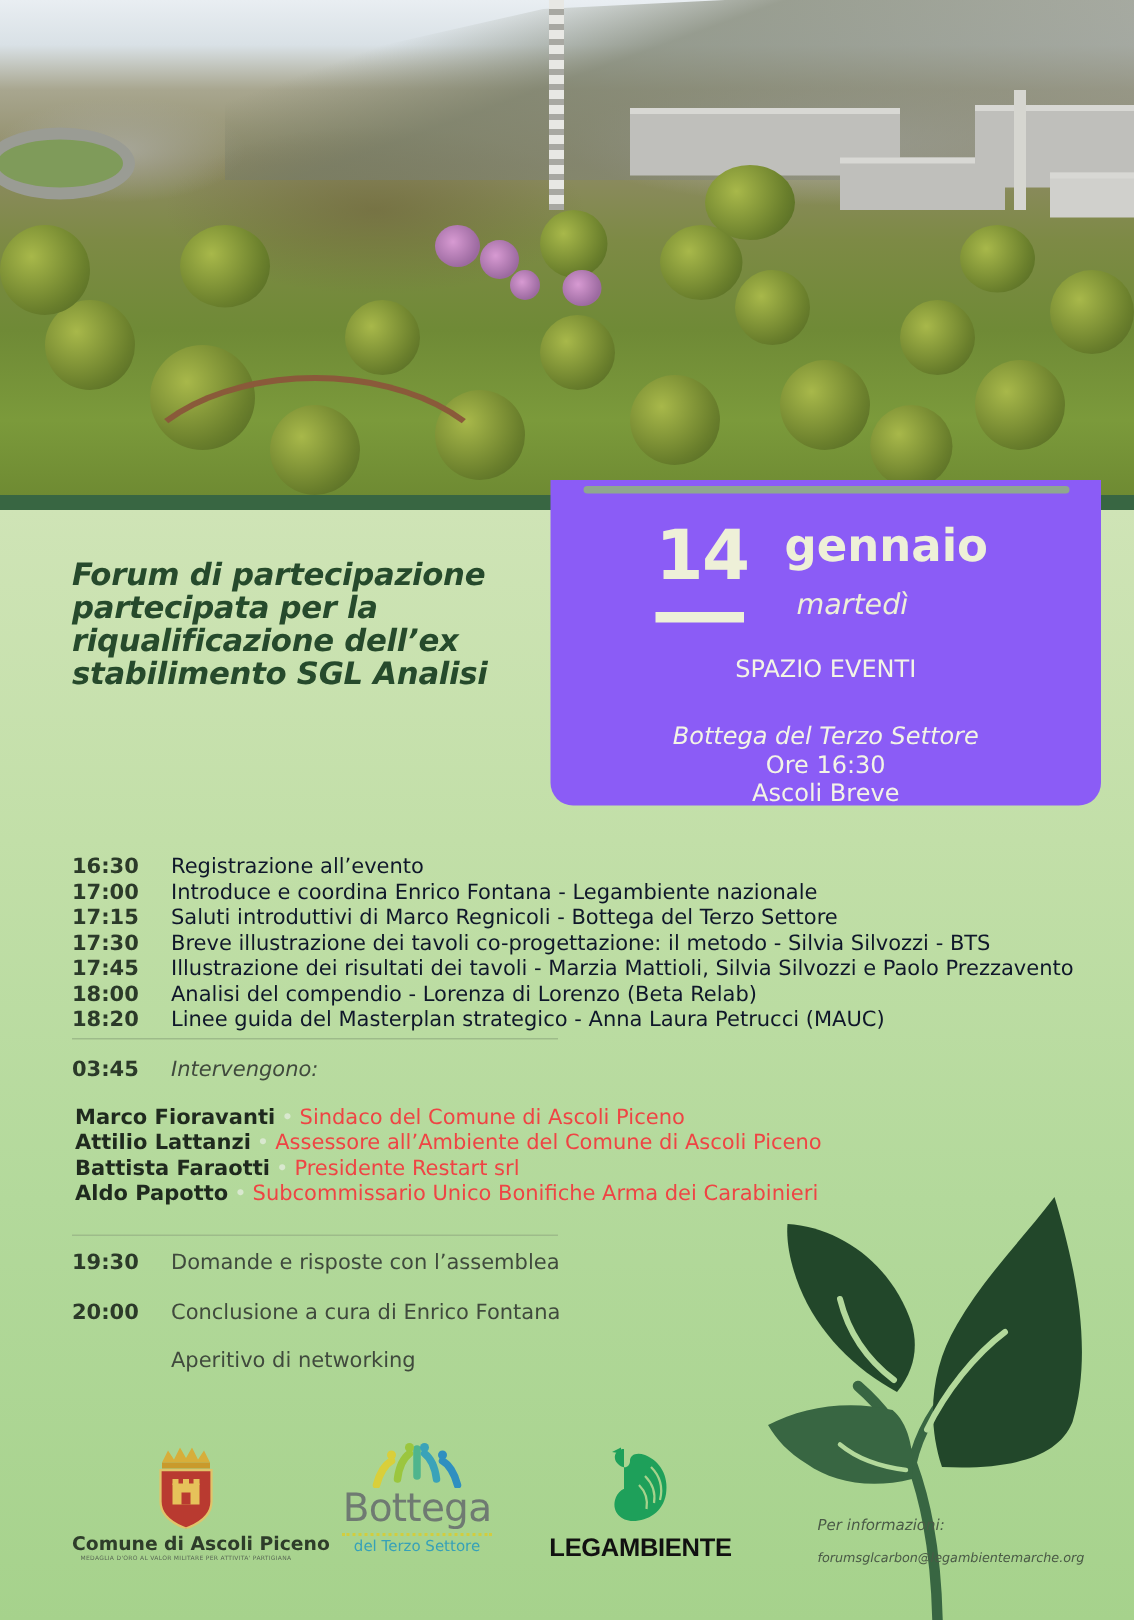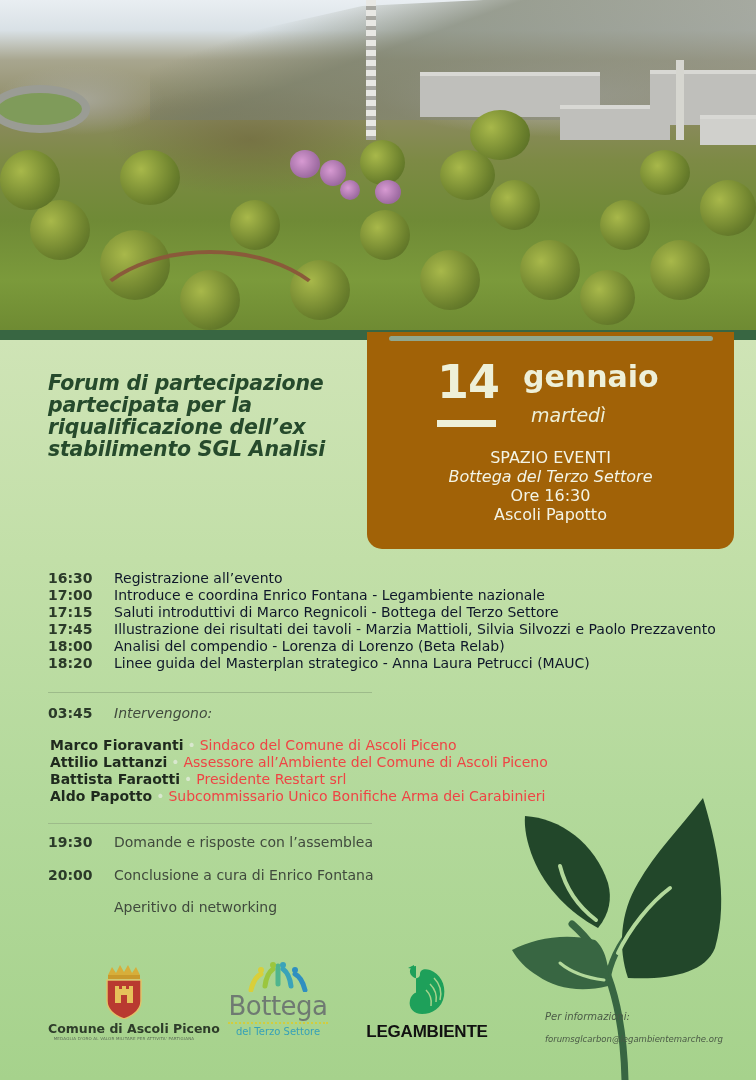--- a/index.html
+++ b/index.html
@@ -54,22 +54,22 @@
 
   
   .title {
     position: absolute; left: 48px; top: 372px; width: 320px;
     font-family: "DejaVu Sans", sans-serif; font-style: italic; font-weight: bold;
     font-size: 20.5px; line-height: 22px; color: #264a2c; letter-spacing: -0.2px;
   }
 
   
   .card {
-    position: absolute; left: 367px; top: 332px; width: 367px; height: 217px;
-    background: #a16207; border-radius: 0 0 15px 15px;
+    position: absolute; left: 367px; top: 320px; width: 367px; height: 217px;
+    background: #8b5cf6; border-radius: 0 0 15px 15px;
   }
   .card .bar {
     position: absolute; left: 22px; top: 4px; width: 324px; height: 5px; border-radius: 3px;
     background: #8fa78f;
   }
   .card .day {
     position: absolute; left: 70px; top: 25px; font-size: 46px; font-weight: bold;
     color: #eef0d8; letter-spacing: -1px; line-height: 50px;
   }
   .card .day-underline {
@@ -80,21 +80,21 @@
     color: #eef0d8; line-height: 38px;
   }
   .card .weekday {
     position: absolute; left: 164px; top: 72px; font-size: 19px; font-style: italic;
     color: #eef0d8;
   }
   .card .venue {
     position: absolute; left: 0; top: 116px; width: 100%; text-align: center;
     color: #f3f4e6; font-size: 16px; line-height: 19px;
   }
-  .card .venue .italic { font-style: italic; }
+  .card .venue .italic { font-style: italic; margin-top: 26px; }
 
   
   .schedule {
     position: absolute; left: 48px; top: 570px; font-size: 14px; line-height: 17px; color: #3f4a3c;
   }
   .schedule .row { display: flex; white-space: nowrap; }
   .schedule .time { width: 55px; font-weight: bold; color: #2b3a29; }
   .schedule .text { color: #0f172a; margin-left: 11px; }
 
   .sep {
@@ -191,36 +191,40 @@
 <div class="card">
   <div class="bar"></div>
   <div class="day">14</div>
   <div class="day-underline"></div>
   <div class="month">gennaio</div>
   <div class="weekday">martedì</div>
   <div class="venue">
     <div>SPAZIO EVENTI</div>
     <div class="italic">Bottega del Terzo Settore</div>
     <div>Ore 16:30</div>
-    <div>Ascoli Papotto</div>
+    <div>Ascoli Breve</div>
   </div>
 </div>
 
 <div class="schedule">
   <div class="row">
       <span class="time">16:30</span>
       <span class="text">Registrazione all’evento</span>
     </div>
   <div class="row">
       <span class="time">17:00</span>
       <span class="text">Introduce e coordina Enrico Fontana - Legambiente nazionale</span>
     </div>
   <div class="row">
       <span class="time">17:15</span>
       <span class="text">Saluti introduttivi di Marco Regnicoli - Bottega del Terzo Settore</span>
+    </div>
+  <div class="row">
+      <span class="time">17:30</span>
+      <span class="text">Breve illustrazione dei tavoli co-progettazione: il metodo - Silvia Silvozzi - BTS</span>
     </div>
   <div class="row">
       <span class="time">17:45</span>
       <span class="text">Illustrazione dei risultati dei tavoli - Marzia Mattioli, Silvia Silvozzi e Paolo Prezzavento</span>
     </div>
   <div class="row">
       <span class="time">18:00</span>
       <span class="text">Analisi del compendio - Lorenza di Lorenzo (Beta Relab)</span>
     </div>
   <div class="row">

